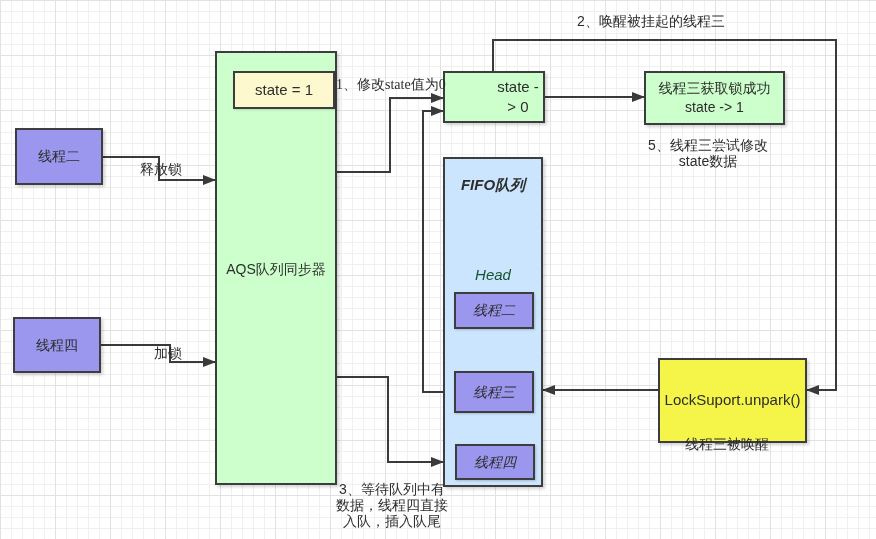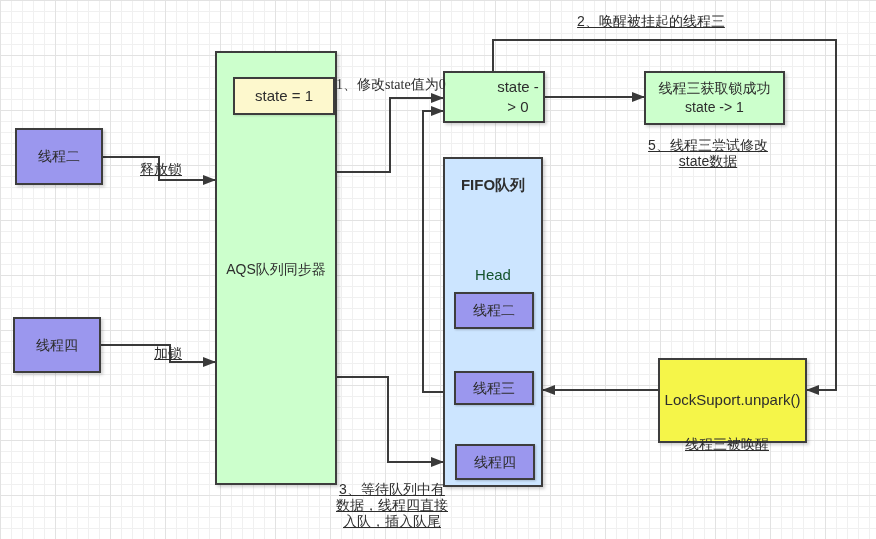--- a/index.html
+++ b/index.html
@@ -40,62 +40,62 @@
     display: flex;
     align-items: center;
     justify-content: center;
     text-align: center;
     font-size: 14px;
     line-height: 1.35;
     white-space: pre-line;
   }
   .purple { background: var(--purple); }
   .green  { background: var(--green); }
-  .blue   { background: var(--blue); }
+  .blue   { background: var(--blue); font-style: italic; }
   .paleyellow { background: var(--pale-yellow); }
   .yellow { background: var(--yellow); }
 
   #thread2-left { left: 15px;  top: 128px; width: 88px;  height: 57px; }
   #thread4-left { left: 13px;  top: 317px; width: 88px;  height: 56px; }
 
   #aqs { left: 215px; top: 51px; width: 122px; height: 434px; display: block; }
-  #state1 { left: 16px; top: 24px; width: 102px; height: 38px; font-size: 15px; box-shadow: 1px 1px 2px rgba(0,0,0,0.15); }
+  #state1 { left: 16px; top: 18px; width: 102px; height: 38px; font-size: 15px; box-shadow: 1px 1px 2px rgba(0,0,0,0.15); }
   .aqs-label {
     position: absolute; left: 0; right: 0; top: 207px;
     text-align: center; font-size: 14px;
   }
 
   #state0  { left: 443px; top: 71px; width: 102px; height: 52px; font-size: 15px; padding-left: 48px; }
   #success { left: 644px; top: 71px; width: 141px; height: 54px; font-size: 14px; }
 
   #fifo { left: 443px; top: 157px; width: 100px; height: 330px; display: block; }
   .fifo-title {
     position: absolute; left: 0; right: 0; top: 16px;
     text-align: center; font-weight: bold; font-size: 15px;
   }
   .fifo-head {
     position: absolute; left: 0; right: 0; top: 106px;
     text-align: center; font-size: 15px; color: #14532d;
   }
   .qitem { box-shadow: 1px 1px 2px rgba(0,0,0,0.2); }
   #fifo-item-0 { left: 9px;  top: 133px; width: 80px; height: 37px; }
-  #fifo-item-1 { left: 9px;  top: 212px; width: 80px; height: 34px; }
+  #fifo-item-1 { left: 9px;  top: 212px; width: 80px; height: 42px; }
   #fifo-item-2 { left: 10px; top: 285px; width: 80px; height: 36px; }
 
   #unpark { left: 658px; top: 358px; width: 149px; height: 85px; font-size: 15px; }
 
   .flabel {
     position: absolute;
     font-size: 14px;
     line-height: 16px;
     color: var(--text);
     text-align: center;
     white-space: pre-line;
   }
-  .center-x { transform: translateX(-50%); text-decoration: underline; }
+  .center-x { transform: translateX(-50%); }
   #lbl-step1 { left: 336px; top: 77px;  white-space: nowrap; text-align: left; font-family: Liberation Serif, serif; }
   #lbl-step2 { left: 651px; top: 13px;  white-space: nowrap; }
   #lbl-step3 { left: 392px; top: 481px; }
   #lbl-step4 { left: 381px; top: 322px; }
   #lbl-step5 { left: 708px; top: 137px; }
   #lbl-release { left: 161px; top: 161px; white-space: nowrap; }
   #lbl-acquire { left: 168px; top: 345px; white-space: nowrap; }
   #lbl-woken   { left: 727px; top: 436px; white-space: nowrap; }
 
   svg.edges {

